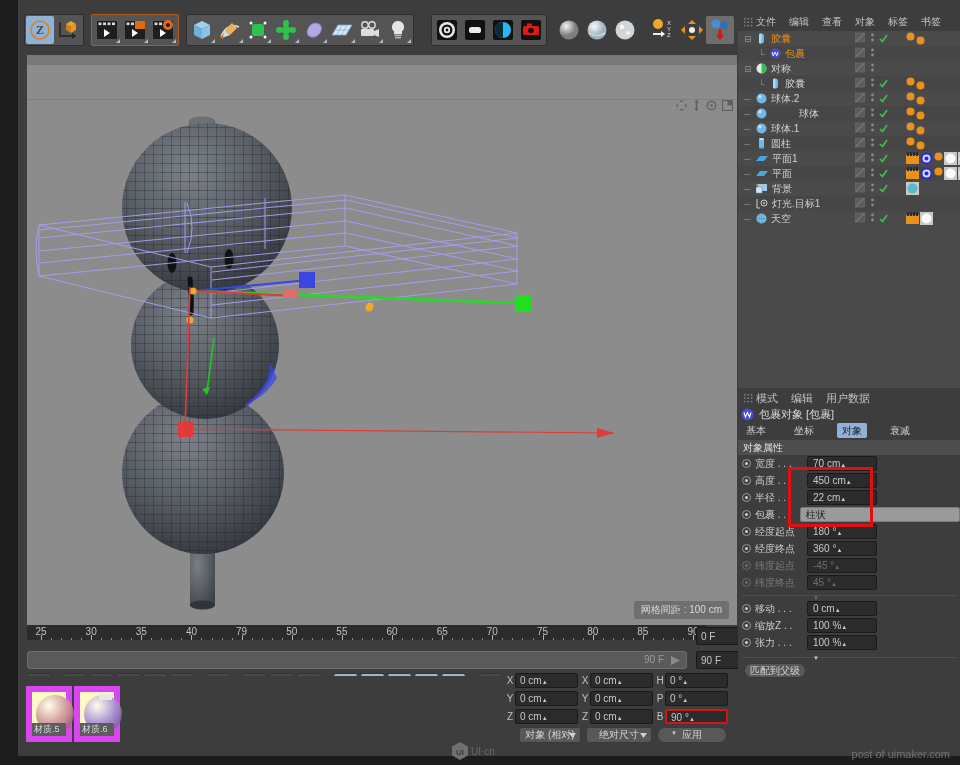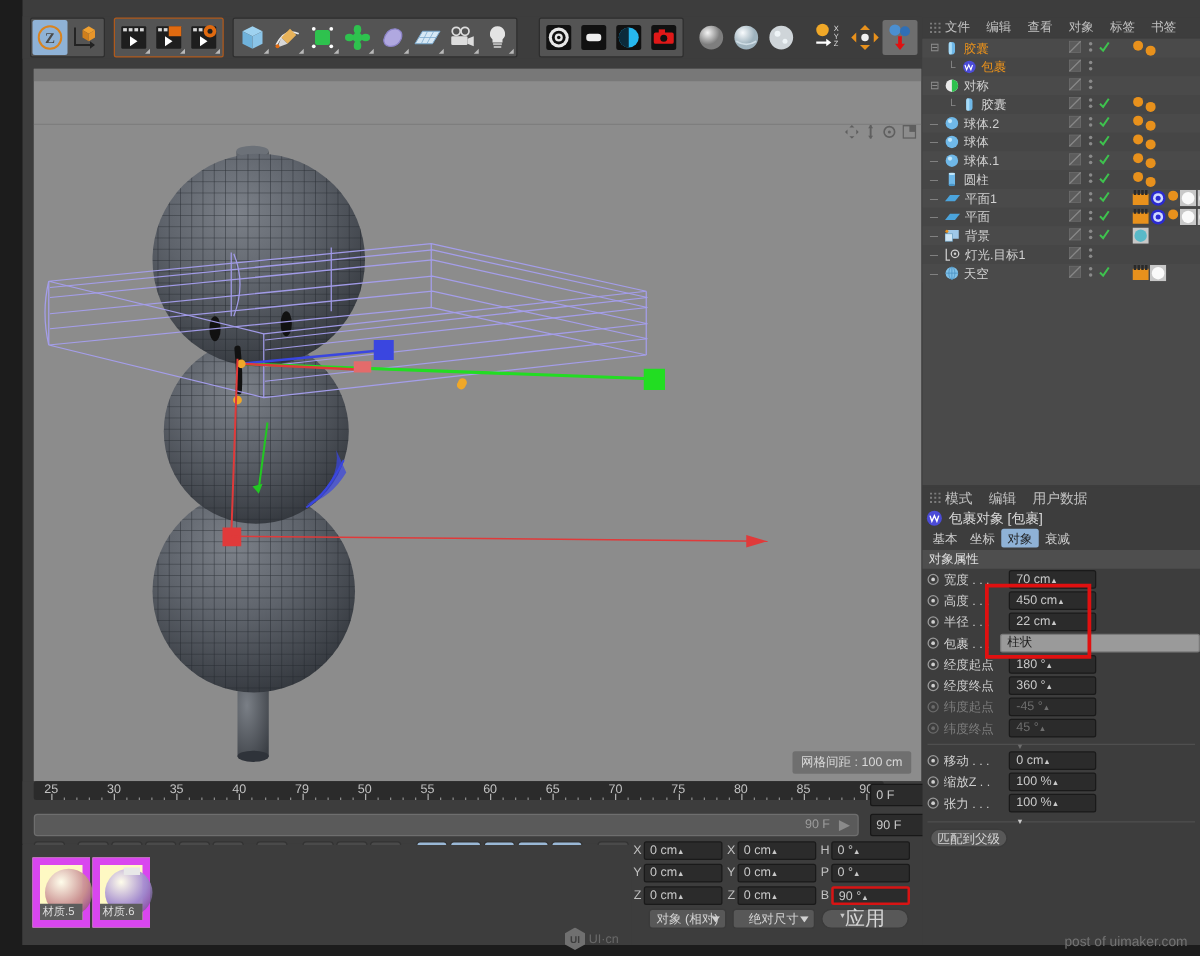--- a/index.html
+++ b/index.html
@@ -74,37 +74,37 @@
   .crow{display:flex;height:16px;align-items:center;margin-bottom:2px;}
   .cax{width:10px;font-size:10px;color:#c0c0c0;text-align:center;}
   .cfield{background:#2b2b2b;border:1px solid #1a1a1a;border-radius:2px;height:15px;
           width:63px;font-size:10px;color:#c8c8c8;padding-left:4px;line-height:14px;
           position:relative;margin-right:2px;}
   .cfield.hl{border:2px solid #d81414;}
   .cdrop{background:#585858;border:1px solid #3a3a3a;border-radius:3px;height:16px;
          font-size:10px;color:#d5d5d5;display:flex;align-items:center;justify-content:center;
          position:relative;}
   .cbtn{background:#585858;border:1px solid #3a3a3a;border-radius:8px;height:16px;
-        font-size:16px;color:#d5d5d5;display:flex;align-items:center;justify-content:center;text-align:center;}
+        font-size:10px;color:#d5d5d5;display:flex;align-items:center;justify-content:center;text-align:center;}
 
   
   .objmgr{position:absolute;left:738px;top:14px;width:222px;height:374px;background:#3d3d3d;}
   .om-menu{display:flex;align-items:center;height:16px;padding-left:2px;background:#3d3d3d;}
   .om-menu .mi{font-size:10px;color:#c2c2c2;margin-right:13px;}
   .om-body{position:absolute;left:0;top:17px;width:222px;height:357px;background:#4a4a4a;}
   .orow{position:relative;height:15px;display:flex;align-items:center;}
   .orow .nm{font-size:10px;white-space:nowrap;}
   .ocols{position:absolute;left:117px;top:0;height:15px;display:flex;align-items:center;}
   .tagbox{position:absolute;top:1px;height:13px;}
 
   .attr{position:absolute;left:738px;top:390px;width:222px;height:366px;background:#3d3d3d;}
   .at-menu{display:flex;align-items:center;height:16px;padding-left:2px;}
   .at-menu .mi{font-size:11px;color:#c2c2c2;margin-right:13px;}
   .at-title{display:flex;align-items:center;height:17px;padding-left:3px;font-size:11px;}
-  .at-tabs{display:flex;height:15px;padding-left:3px;gap:0;}
+  .at-tabs{display:flex;height:15px;padding-left:3px;gap:18px;}
   .at-tab{font-size:10px;color:#cfcfcf;padding:1px 5px;border-radius:2px;}
   .at-tab.on{background:#8fb2d6;color:#1d1d1d;}
   .at-section{background:#4e4e4e;height:15px;font-size:10px;color:#e0e0e0;
               padding-left:5px;line-height:15px;margin-top:2px;}
   .arow{display:flex;align-items:center;height:17px;padding-left:4px;position:relative;}
   .radio{width:9px;height:9px;border-radius:50%;border:1px solid #9a9a9a;margin-right:4px;
          position:relative;flex:none;}
   .radio:after{content:"";position:absolute;left:2px;top:2px;width:3px;height:3px;
                border-radius:50%;background:#cfcfcf;}
   .radio.dim{border-color:#6a6a6a;}
@@ -970,21 +970,21 @@
         </div>
         <div class="orow" style="background: rgb(70, 70, 70);">
           <span style="display: inline-block; width: 6px;"></span>
           <span style="color: rgb(142, 142, 142); font-size: 9px; margin-right: 3px; display: inline-block; width: 9px;">─</span>
           <span style="display: inline-flex; margin-right: 4px; align-items: center;">
             <svg width="11" height="11" viewBox="0 0 11 11">
               <circle cx="5.5" cy="5.5" r="5" fill="#6fb8e8"></circle>
               <circle cx="4" cy="3.8" r="1.7" fill="#bfe6fb"></circle>
             </svg>
           </span>
-          <span class="nm" style="color: rgb(210, 210, 210);">球体</span>
+          <span class="nm" style="color: rgb(210, 210, 210); margin-left: 28px;">球体</span>
           <span class="ocols">
             <span><svg width="11" height="11" viewBox="0 0 11 11">
                 <rect x="0.5" y="1" width="9" height="9" fill="#5c5c5c" stroke="#6e6e6e" stroke-width="0.6"></rect>
                 <path d="M0.5 10 L9.5 1" stroke="#888" stroke-width="1"></path>
               </svg></span>
             <span style="margin-left:4px;"><svg width="5" height="11" viewBox="0 0 5 11">
                 <circle cx="2.5" cy="3" r="1.4" fill="#8a8a8a"></circle>
                 <circle cx="2.5" cy="8" r="1.4" fill="#8a8a8a"></circle>
               </svg></span>
             <span style="margin-left:4px;"><svg width="9" height="9" viewBox="0 0 9 9">

